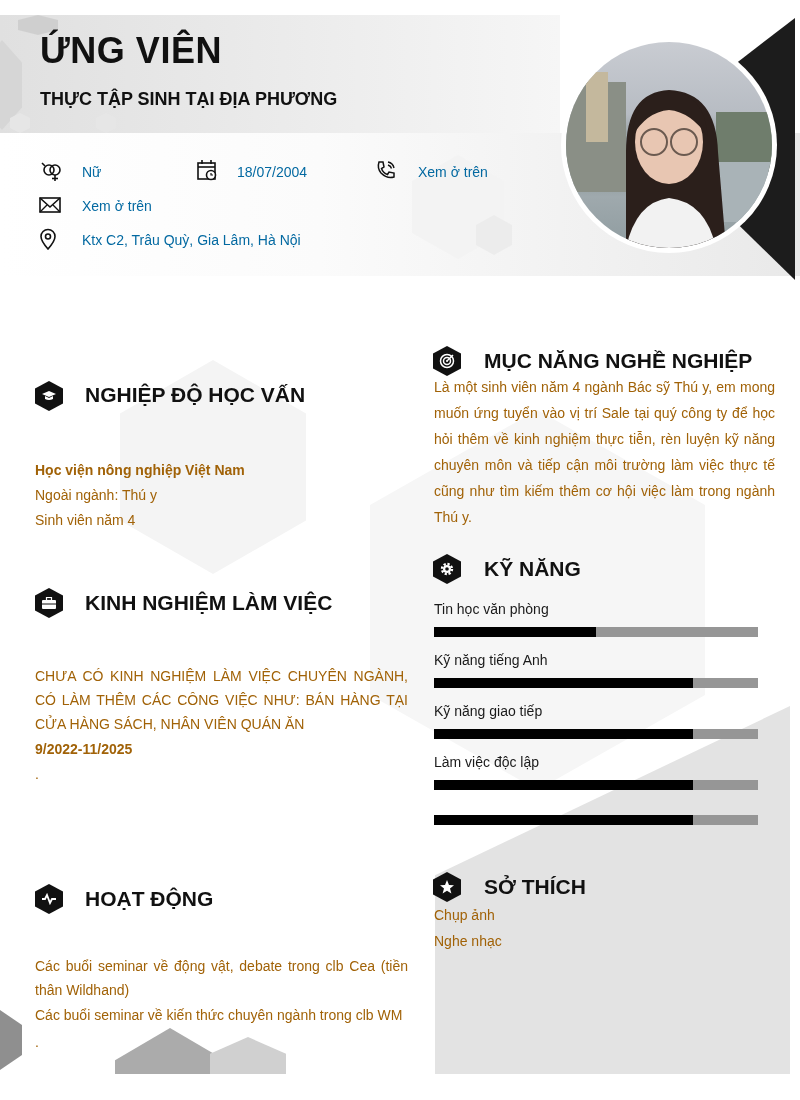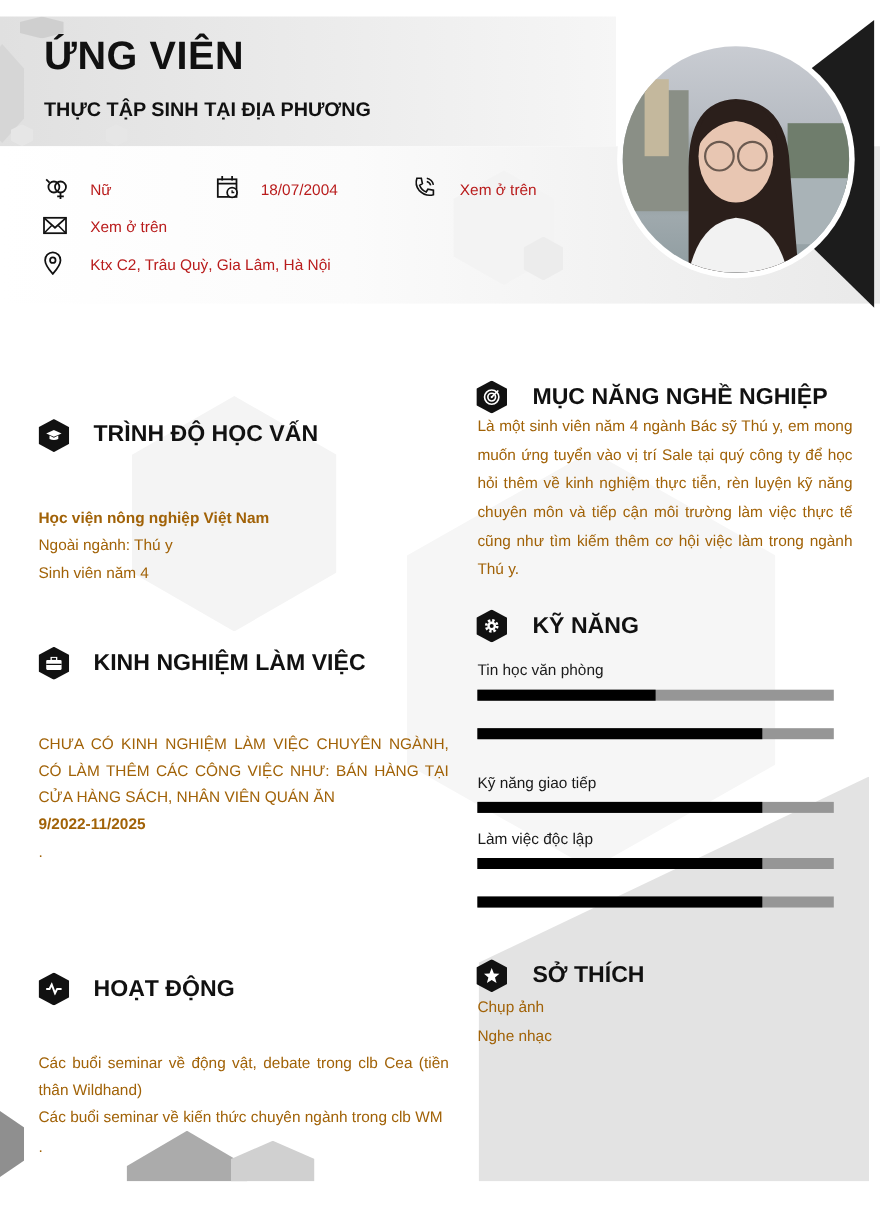--- a/index.html
+++ b/index.html
@@ -7,21 +7,21 @@
          font-family:"Liberation Sans", "DejaVu Sans", sans-serif; color:#111; }
   .abs { position:absolute; }
   
   .header-band { left:0; top:15px; width:560px; height:118px;
     background:linear-gradient(90deg,#e0e0e0 0%,#ececec 55%,#f6f6f6 100%); }
   .header-band2 { left:0; top:133px; width:800px; height:143px;
     background:linear-gradient(90deg,#ffffff 0%,#fbfbfb 40%,#efefef 80%,#e9e9e9 100%); }
   .hex { position:absolute; clip-path:polygon(50% 0,100% 25%,100% 75%,50% 100%,0 75%,0 25%); }
   .name { left:40px; top:30px; font-size:36px; font-weight:bold; letter-spacing:0.5px; margin:0; }
   .role { left:40px; top:89px; font-size:18px; font-weight:bold; margin:0; }
-  .info { font-size:14px; color:#b91c1c; }
+  .info { font-size:14px; color:#0369a1; }
   .info-icon { width:22px; height:22px; display:flex; align-items:center; justify-content:center; }
   .avatar-ring { left:561px; top:37px; width:216px; height:216px; border-radius:50%; background:#fff; }
   .avatar { left:566px; top:42px; width:206px; height:206px; border-radius:50%; overflow:hidden;
     background:linear-gradient(180deg,#c9ccd2 0%,#b7bcc3 35%,#7d8a8a 55%,#9fa9ad 75%,#8f9ca0 100%); }
   .black-tri { left:720px; top:18px; width:75px; height:262px; background:#1c1c1c;
     clip-path:polygon(100% 0,0 22%,0 72%,100% 100%); }
   .sec-icon { width:28px; height:30px; background:#111;
     clip-path:polygon(50% 0,100% 25%,100% 75%,50% 100%,0 75%,0 25%);
     display:flex; align-items:center; justify-content:center; }
   .sec-title { font-size:21px; font-weight:bold; color:#111; margin:0; }
@@ -119,21 +119,21 @@
     </svg>
 </div>
 <span class="abs info" style="left:82px;top:232px;">Ktx C2, Trâu Quỳ, Gia Lâm, Hà Nội</span>
 
 <div class="abs sec-icon" style="left:35px;top:381px;">
   <svg width="16" height="12" viewBox="0 0 16 12">
       <path d="M1 4 L8 1 L15 4 L8 7 Z" fill="#fff"></path>
       <path d="M4 6 V9 Q8 11 12 9 V6 L8 8 Z" fill="#fff"></path>
     </svg>
 </div>
-<h3 class="abs sec-title" style="left:85px;top:383px;">TRÌNH ĐỘ HỌC VẤN</h3>
+<h3 class="abs sec-title" style="left:85px;top:383px;">NGHIỆP ĐỘ HỌC VẤN</h3>
 <div class="abs body-text" style="left:35px;top:458px;width:373px;">
   <div style="font-weight:bold;">Học viện nông nghiệp Việt Nam</div>
   <div>Ngoài ngành: Thú y</div>
   <div>Sinh viên năm 4</div>
 </div>
 
 <div class="abs sec-icon" style="left:35px;top:588px;">
   <svg width="16" height="13" viewBox="0 0 16 13">
       <rect x="1" y="3" width="14" height="9" rx="1" fill="#fff"></rect>
       <rect x="5.5" y="0.5" width="5" height="3" fill="none" stroke="#fff" stroke-width="1.2"></rect>
@@ -179,20 +179,21 @@
 </div>
 <h3 class="abs sec-title" style="left:484px;top:557px;">KỸ NĂNG</h3>
 
 <div class="abs" style="left:434px;top:601px;">
   <div class="skill-label">Tin học văn phòng</div>
   <div class="bar-track" style="margin-top:10px;">
       <div class="bar-fill" style="width: 50%;"></div>
     </div>
 </div>
 <div class="abs" style="left:434px;top:652px;">
+  <div class="skill-label">Kỹ năng tiếng Anh</div>
   <div class="bar-track" style="margin-top:10px;">
       <div class="bar-fill" style="width: 80%;"></div>
     </div>
 </div>
 <div class="abs" style="left:434px;top:703px;">
   <div class="skill-label">Kỹ năng giao tiếp</div>
   <div class="bar-track" style="margin-top:10px;">
       <div class="bar-fill" style="width: 80%;"></div>
     </div>
 </div>

